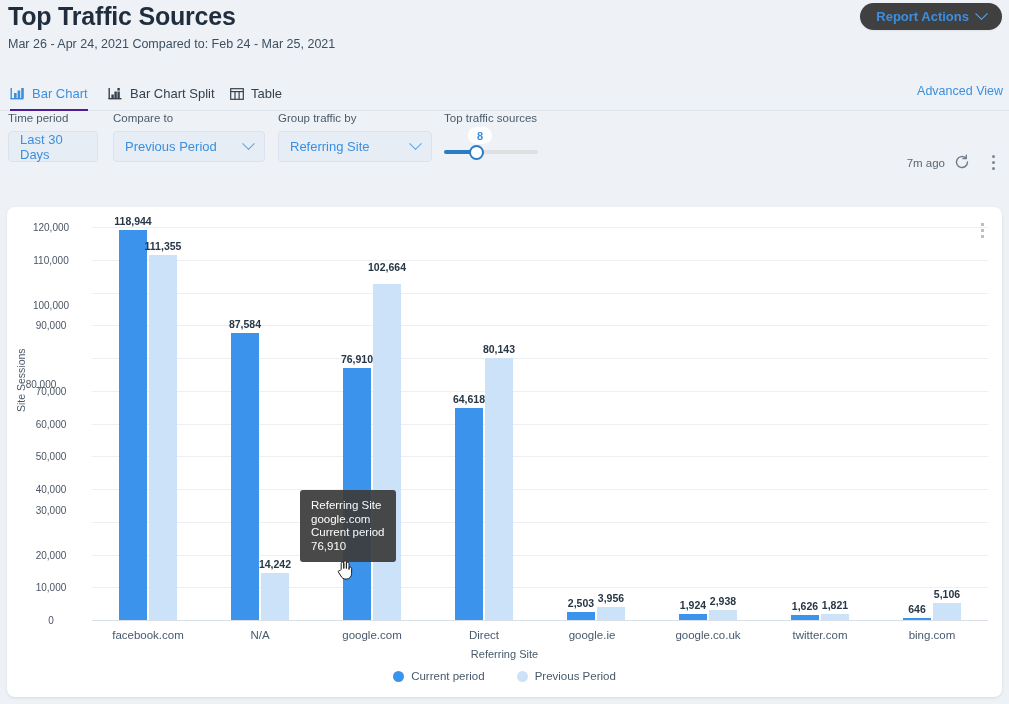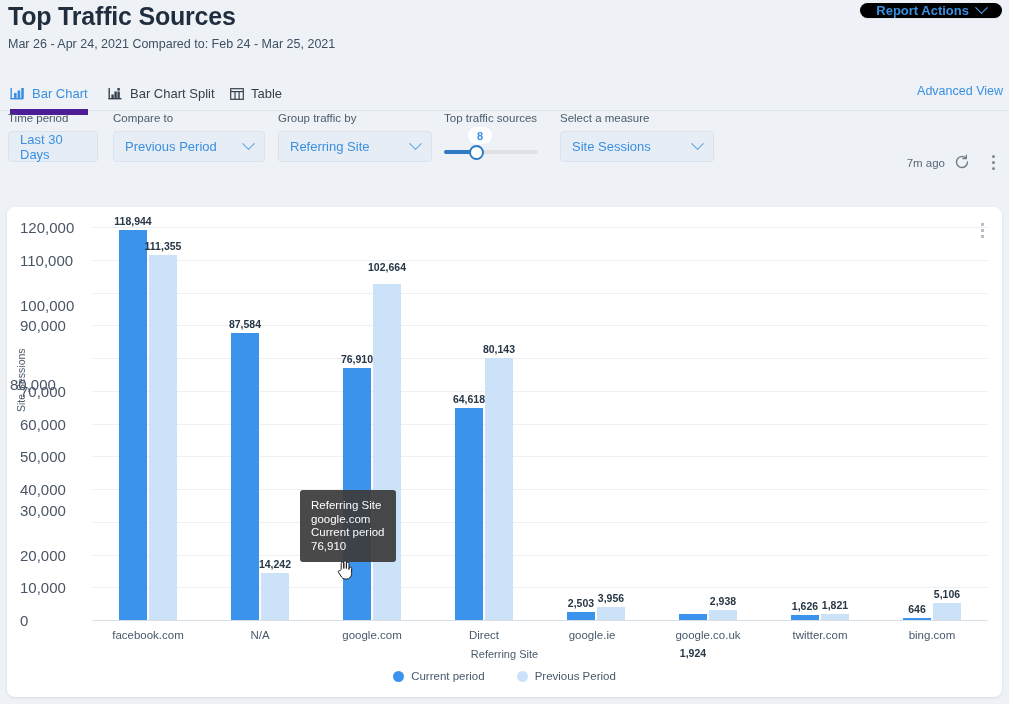--- a/index.html
+++ b/index.html
@@ -32,23 +32,23 @@
   }
   .page-subtitle {
     position: absolute;
     left: 8px; top: 37px;
     font-size: 12.5px;
     color: #3d4f60;
   }
   .report-actions {
     position: absolute;
     right: 7px; top: 3px;
-    height: 15px;
+    height: 27px;
     padding: 0 16px;
-    background: #000000;
+    background: #404040;
     border: none;
     border-radius: 16px;
     color: #3a8fe0;
     font-size: 13px;
     font-family: "Liberation Sans", sans-serif;
     font-weight: bold;
     display: flex;
     align-items: center;
     gap: 8px;
     cursor: pointer;
@@ -75,21 +75,21 @@
     height: 31px;
     display: flex;
     align-items: center;
     gap: 7px;
     font-size: 13px;
     color: #36414d;
     cursor: pointer;
   }
   .tab.active {
     color: #3a8fe0;
-    border-bottom: 6px solid #4c1d95;
+    border-bottom: 2px solid #4c1d95;
   }
   .tab-ico { display: inline-flex; }
   .advanced-view {
     position: absolute;
     right: 6px; top: 6px;
     font-size: 12.5px;
     color: #3a8fe0;
     cursor: pointer;
   }
   
@@ -221,22 +221,22 @@
     font-size: 10.5px;
     color: #4a5a6a;
     transform: rotate(-90deg);
     transform-origin: left top;
     white-space: nowrap;
   }
   .ytick {
     position: absolute;
     right: 0;
     width: 62px;
-    text-align: left;
-    font-size: 15px;
+    text-align: center;
+    font-size: 10px;
     color: #4a5565;
     transform: translateY(-50%);
   }
   .gridline {
     position: absolute;
     left: 85px;
     width: 896px;
     height: 1px;
     background: #eceff3;
   }
@@ -385,27 +385,20 @@
   <div class="fgroup" style="left:444px; width:100px;">
     <span class="flabel">Top traffic sources</span>
     <div class="slider-wrap">
       <div class="slider-bubble">8</div>
       <div class="slider-track"></div>
       <div class="slider-fill"></div>
       <div class="slider-knob"></div>
     </div>
   </div>
 
-  <div class="fgroup" style="left:560px; width:154px;">
-    <span class="flabel">Select a measure</span>
-    <div class="fcontrol">
-      <span>Site Sessions</span>
-      <span class="chev"></span>
-    </div>
-  </div>
 
   <div class="timestamp">7m ago</div>
   <div class="refresh-btn">
     <svg width="18" height="18" viewBox="0 0 18 18">
       <path d="M14.5 9a5.5 5.5 0 1 1-1.7-3.96" fill="none" stroke="#6f7b89" stroke-width="1.4" stroke-linecap="round"></path>
       <polyline points="13.3,2.2 13.3,5.6 9.9,5.6" fill="none" stroke="#6f7b89" stroke-width="1.4" stroke-linecap="round" stroke-linejoin="round"></polyline>
     </svg>
   </div>
   <div class="kebab-btn">
     <i></i>
@@ -468,21 +461,21 @@
         <div class="bar-val" style="left: 380px; top: 54px;">102,664</div>
         <div class="bar cur" style="left: 448px; width: 28px; height: 211.624px; top: 201.376px; bottom: auto;"></div>
         <div class="bar-val" style="left: 462px; top: 186.376px;">64,618</div>
         <div class="bar prev" style="left: 478px; width: 28px; height: 262.468px; top: 150.532px; bottom: auto;"></div>
         <div class="bar-val" style="left: 492px; top: 135.532px;">80,143</div>
         <div class="bar cur" style="left: 560px; width: 28px; height: 8.19732px; top: 404.803px; bottom: auto;"></div>
         <div class="bar-val" style="left: 574px; top: 389.803px;">2,503</div>
         <div class="bar prev" style="left: 590px; width: 28px; height: 12.9559px; top: 400.044px; bottom: auto;"></div>
         <div class="bar-val" style="left: 604px; top: 385.044px;">3,956</div>
         <div class="bar cur" style="left: 672px; width: 28px; height: 6.3011px; top: 406.699px; bottom: auto;"></div>
-        <div class="bar-val" style="left: 686px; top: 391.699px; margin-top: 48px;">1,924</div>
+        <div class="bar-val" style="left: 686px; top: 391.699px;">1,924</div>
         <div class="bar prev" style="left: 702px; width: 28px; height: 9.62195px; top: 403.378px; bottom: auto;"></div>
         <div class="bar-val" style="left: 716px; top: 388.378px;">2,938</div>
         <div class="bar cur" style="left: 784px; width: 28px; height: 5.32515px; top: 407.675px; bottom: auto;"></div>
         <div class="bar-val" style="left: 798px; top: 392.675px;">1,626</div>
         <div class="bar prev" style="left: 814px; width: 28px; height: 5.96378px; top: 407.036px; bottom: auto;"></div>
         <div class="bar-val" style="left: 828px; top: 392.036px;">1,821</div>
         <div class="bar cur" style="left: 896px; width: 28px; height: 2.11565px; top: 410.884px; bottom: auto;"></div>
         <div class="bar-val" style="left: 910px; top: 395.884px;">646</div>
         <div class="bar prev" style="left: 926px; width: 28px; height: 16.7221px; top: 396.278px; bottom: auto;"></div>
         <div class="bar-val" style="left: 940px; top: 381.278px;">5,106</div>

